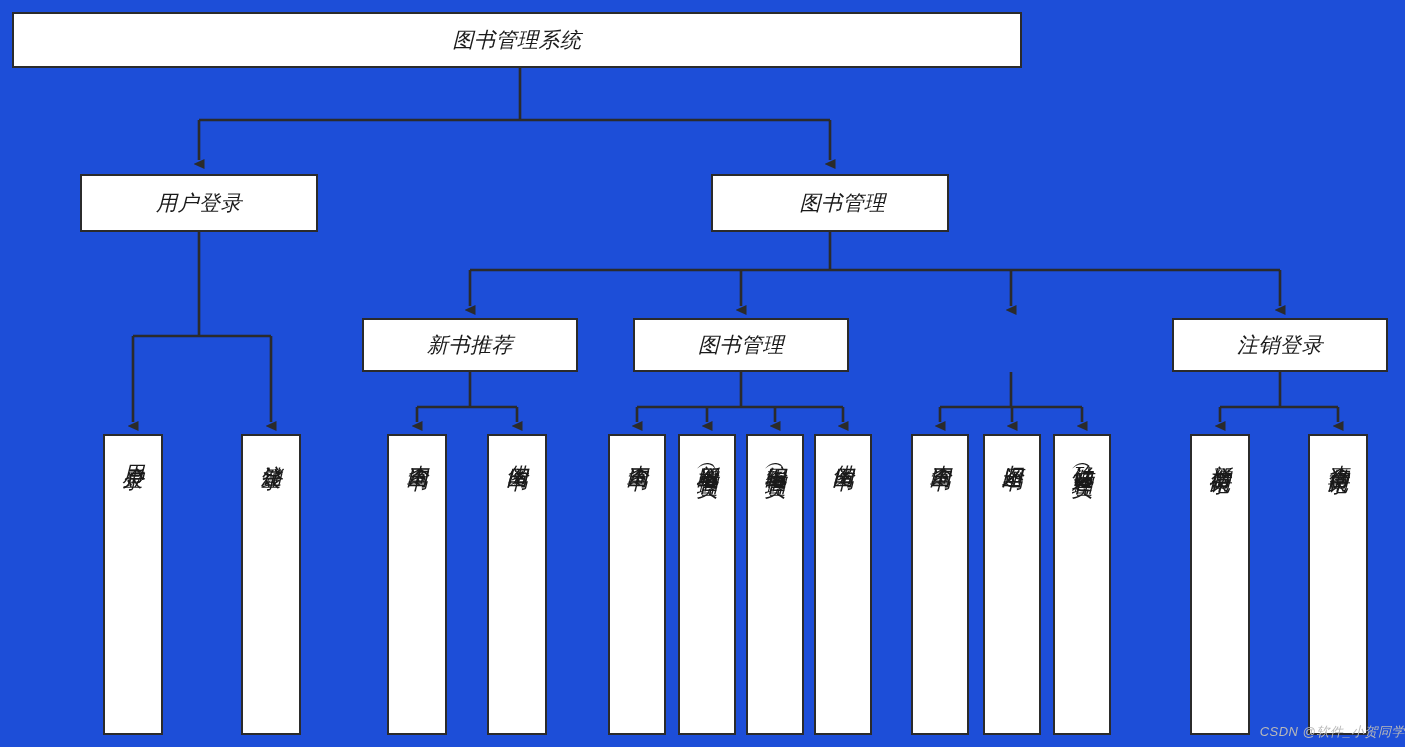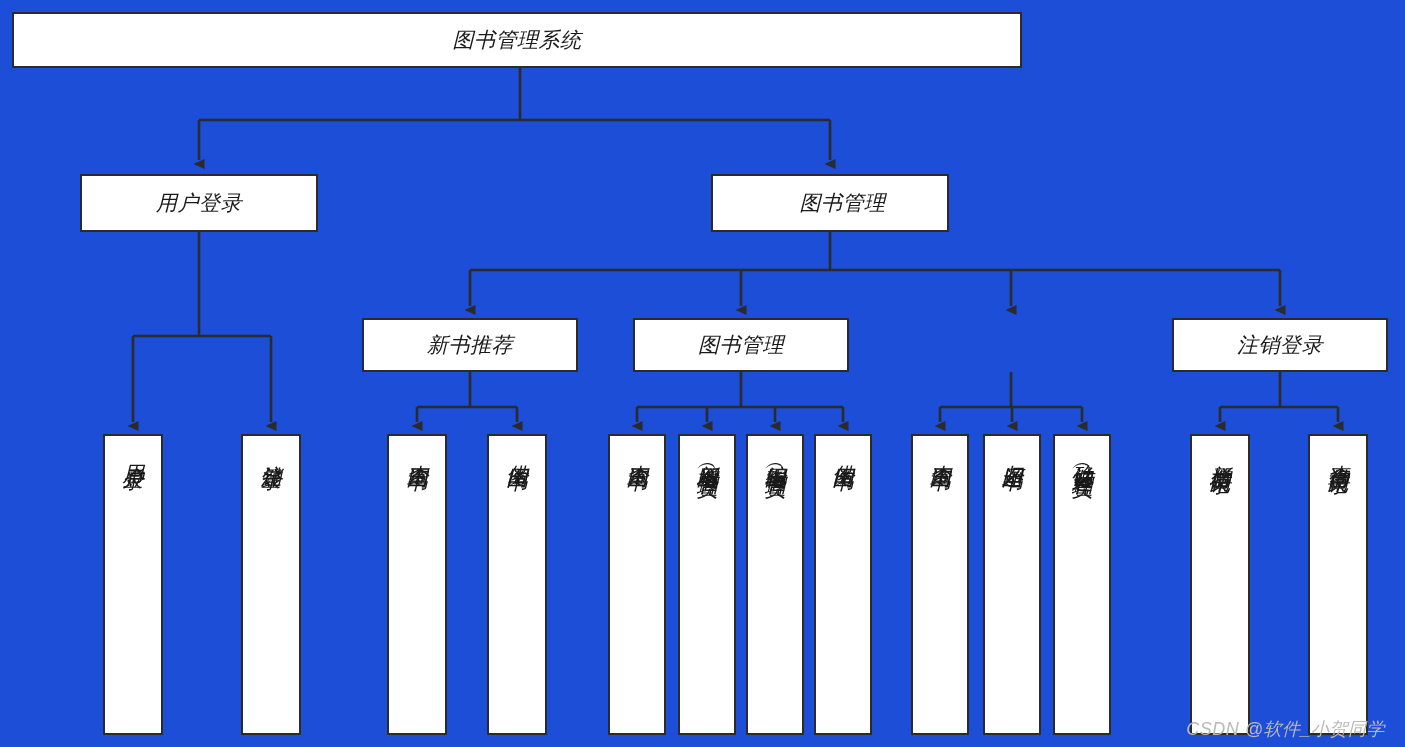--- a/index.html
+++ b/index.html
@@ -48,23 +48,23 @@
   .node.vert .vtext {
     writing-mode: vertical-rl;
     text-orientation: upright;
     font-size: 21px;
     line-height: 1.05;
     letter-spacing: 2px;
     white-space: nowrap;
   }
   .watermark {
     position: absolute;
-    right: 20px;
+    right: 0;
     bottom: 6px;
-    font-size: 18px;
+    font-size: 13px;
     color: #b9b9b9;
     letter-spacing: 0.5px;
     white-space: nowrap;
   }
 </style>
 </head>
 <body>
 
 <div id="canvas">
 

